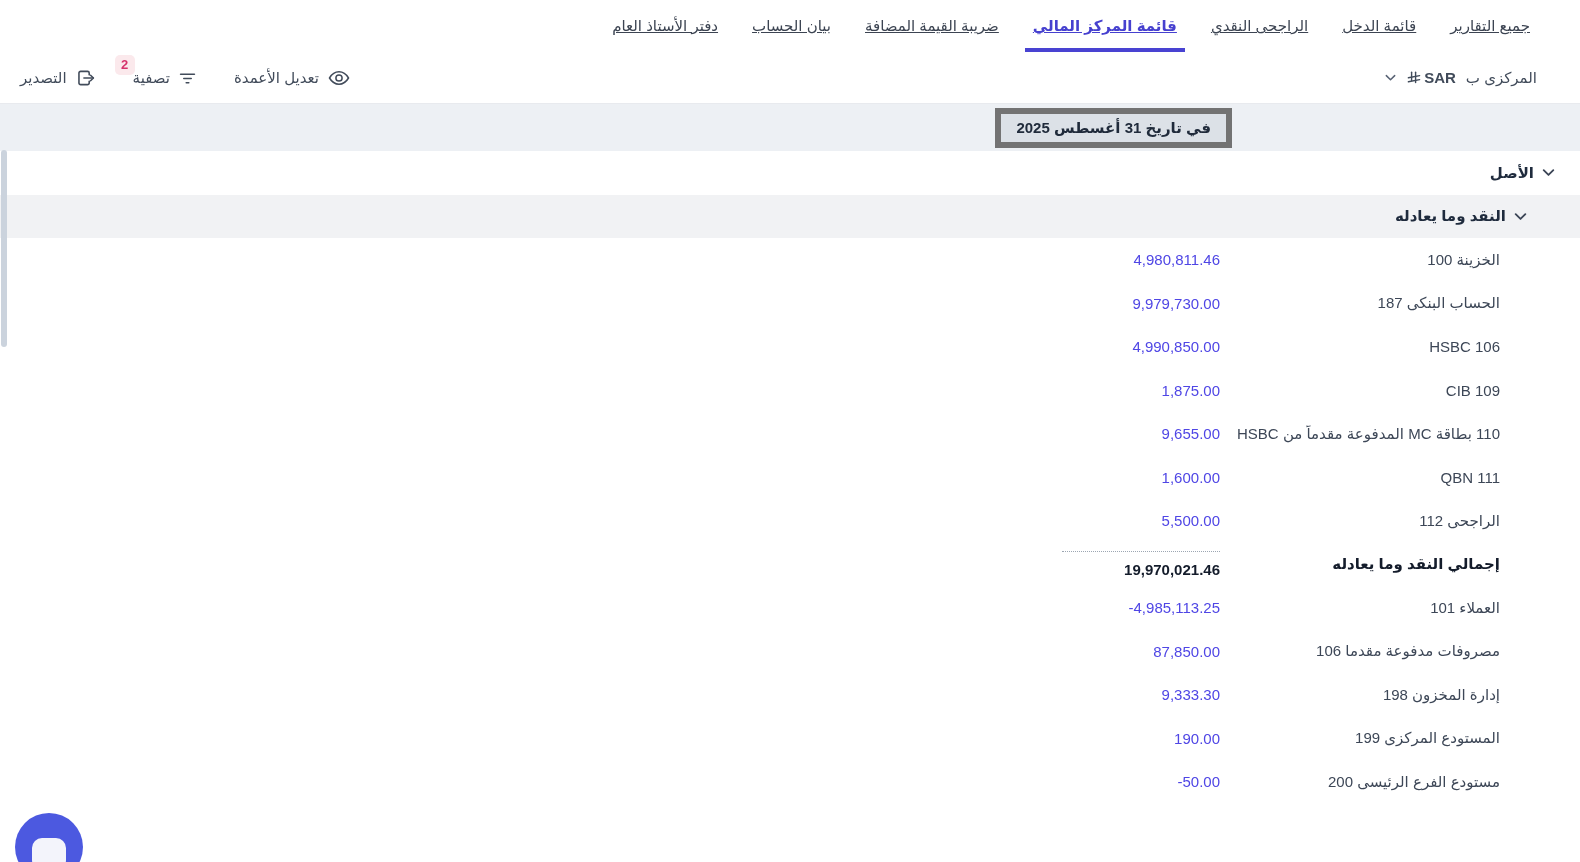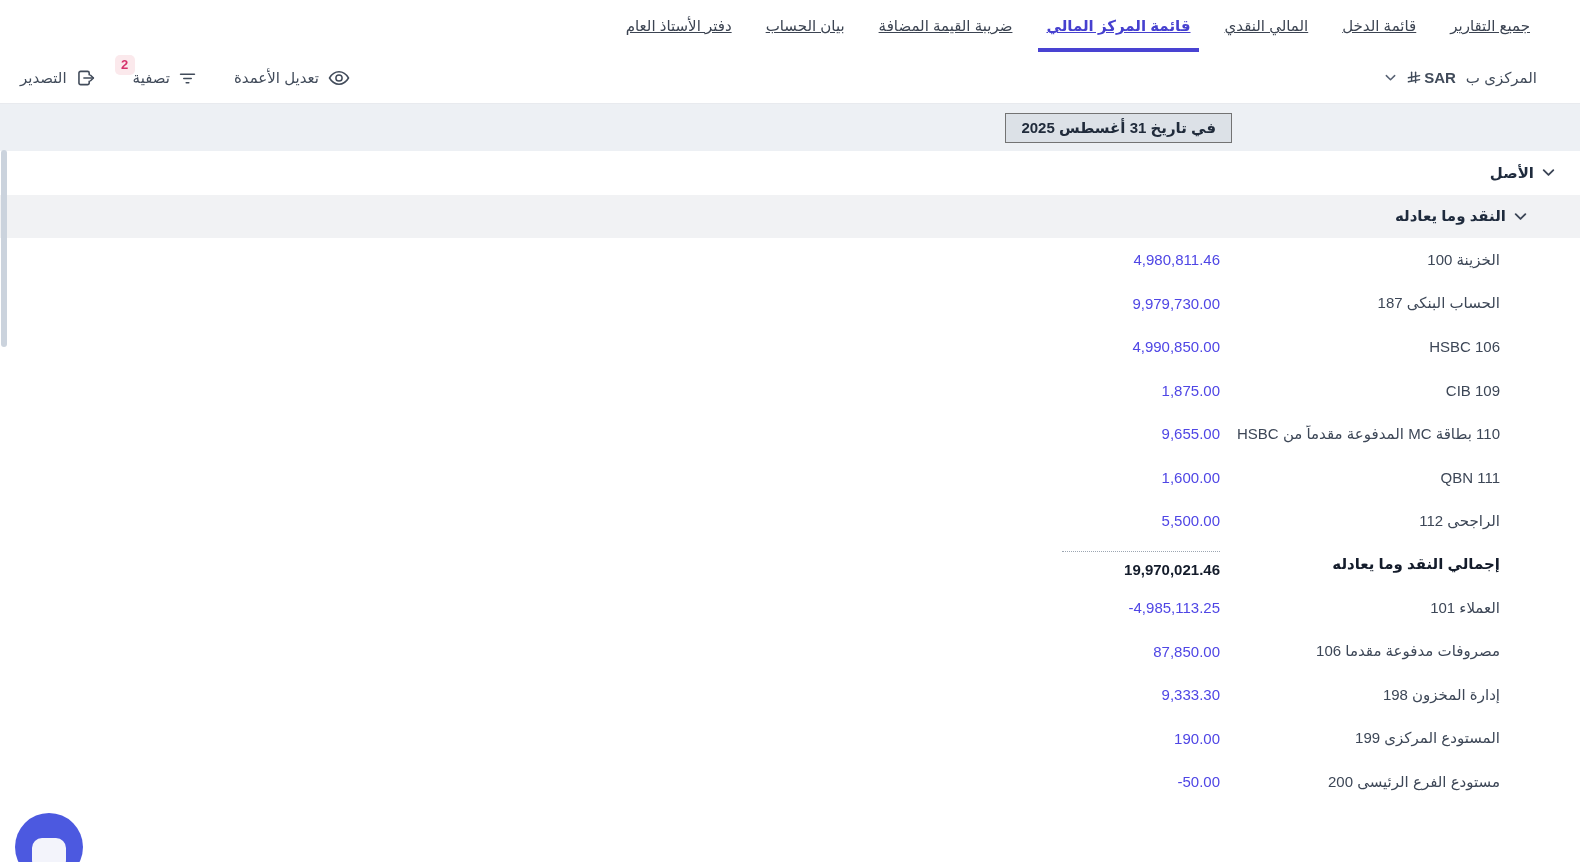--- a/index.html
+++ b/index.html
@@ -16,21 +16,21 @@
   
   .toolbar { height:52px; display:flex; align-items:center; justify-content:space-between; padding:0 43px 0 20px; border-bottom:1px solid #e8eaee; background:#fff; }
   .currency { display:flex; align-items:center; gap:10px; cursor:pointer; color:#414b5a; font-size:15px; }
   .sar-group { direction:ltr; display:flex; align-items:center; gap:3px; font-weight:600; color:#414b5a; }
   .actions { display:flex; align-items:center; gap:38px; }
   .action-btn { position:relative; display:flex; align-items:center; gap:9px; font-size:15px; color:#414b5a; cursor:pointer; white-space:nowrap; }
   .badge { position:absolute; top:-14px; left:-18px; min-width:20px; height:20px; padding:0 5px; background:#fbe9ec; color:#d6336c; font-size:13px; font-weight:700; border-radius:5px; display:flex; align-items:center; justify-content:center; }
   .icon { display:inline-flex; flex:0 0 auto; }
   
   .date-row { height:47px; background:#edf0f4; position:relative; }
-  .date-chip { position:absolute; right:348px; top:50%; transform:translateY(-50%); background:#dce1e7; border:1px solid #737373; padding:5px 15px; font-size:15px; font-weight:700; color:#202b3b; white-space:nowrap; }
+  .date-chip { position:absolute; right:348px; top:50%; transform:translateY(-50%); background:#dce1e7; border:6px solid #737373; padding:5px 15px; font-size:15px; font-weight:700; color:#202b3b; white-space:nowrap; }
   
   .rows { background:#fff; }
   .row { height:43.5px; display:flex; align-items:center; padding-right:16px; padding-left:0; font-size:15px; }
   .row.shaded { background:#f1f2f4; }
   .label-box { flex:0 0 336px; overflow:hidden; white-space:nowrap; }
   .lv0 { padding-right:8px;justify-content:center; }
   .lv1 { padding-right:36px; }
   .lv2 { padding-right:64px; }
   .section-row { font-weight:700; color:#1f2b3d; display:flex; align-items:center; gap:7px; cursor:pointer; }
   .account-label { color:#3d4757; display:inline-block; }
@@ -48,21 +48,21 @@
 <body>
 
 <nav class="tabbar">
     <div class="tab">
       <span>جميع التقارير</span>
     </div>
     <div class="tab">
       <span>قائمة الدخل</span>
     </div>
     <div class="tab">
-      <span>المالي النقدي</span>
+      <span>الراجحى النقدي</span>
     </div>
     <div class="tab active">
       <span>قائمة المركز المالي</span>
       <span class="underline"></span>
     </div>
     <div class="tab">
       <span>ضريبة القيمة المضافة</span>
     </div>
     <div class="tab">
       <span>بيان الحساب</span>

